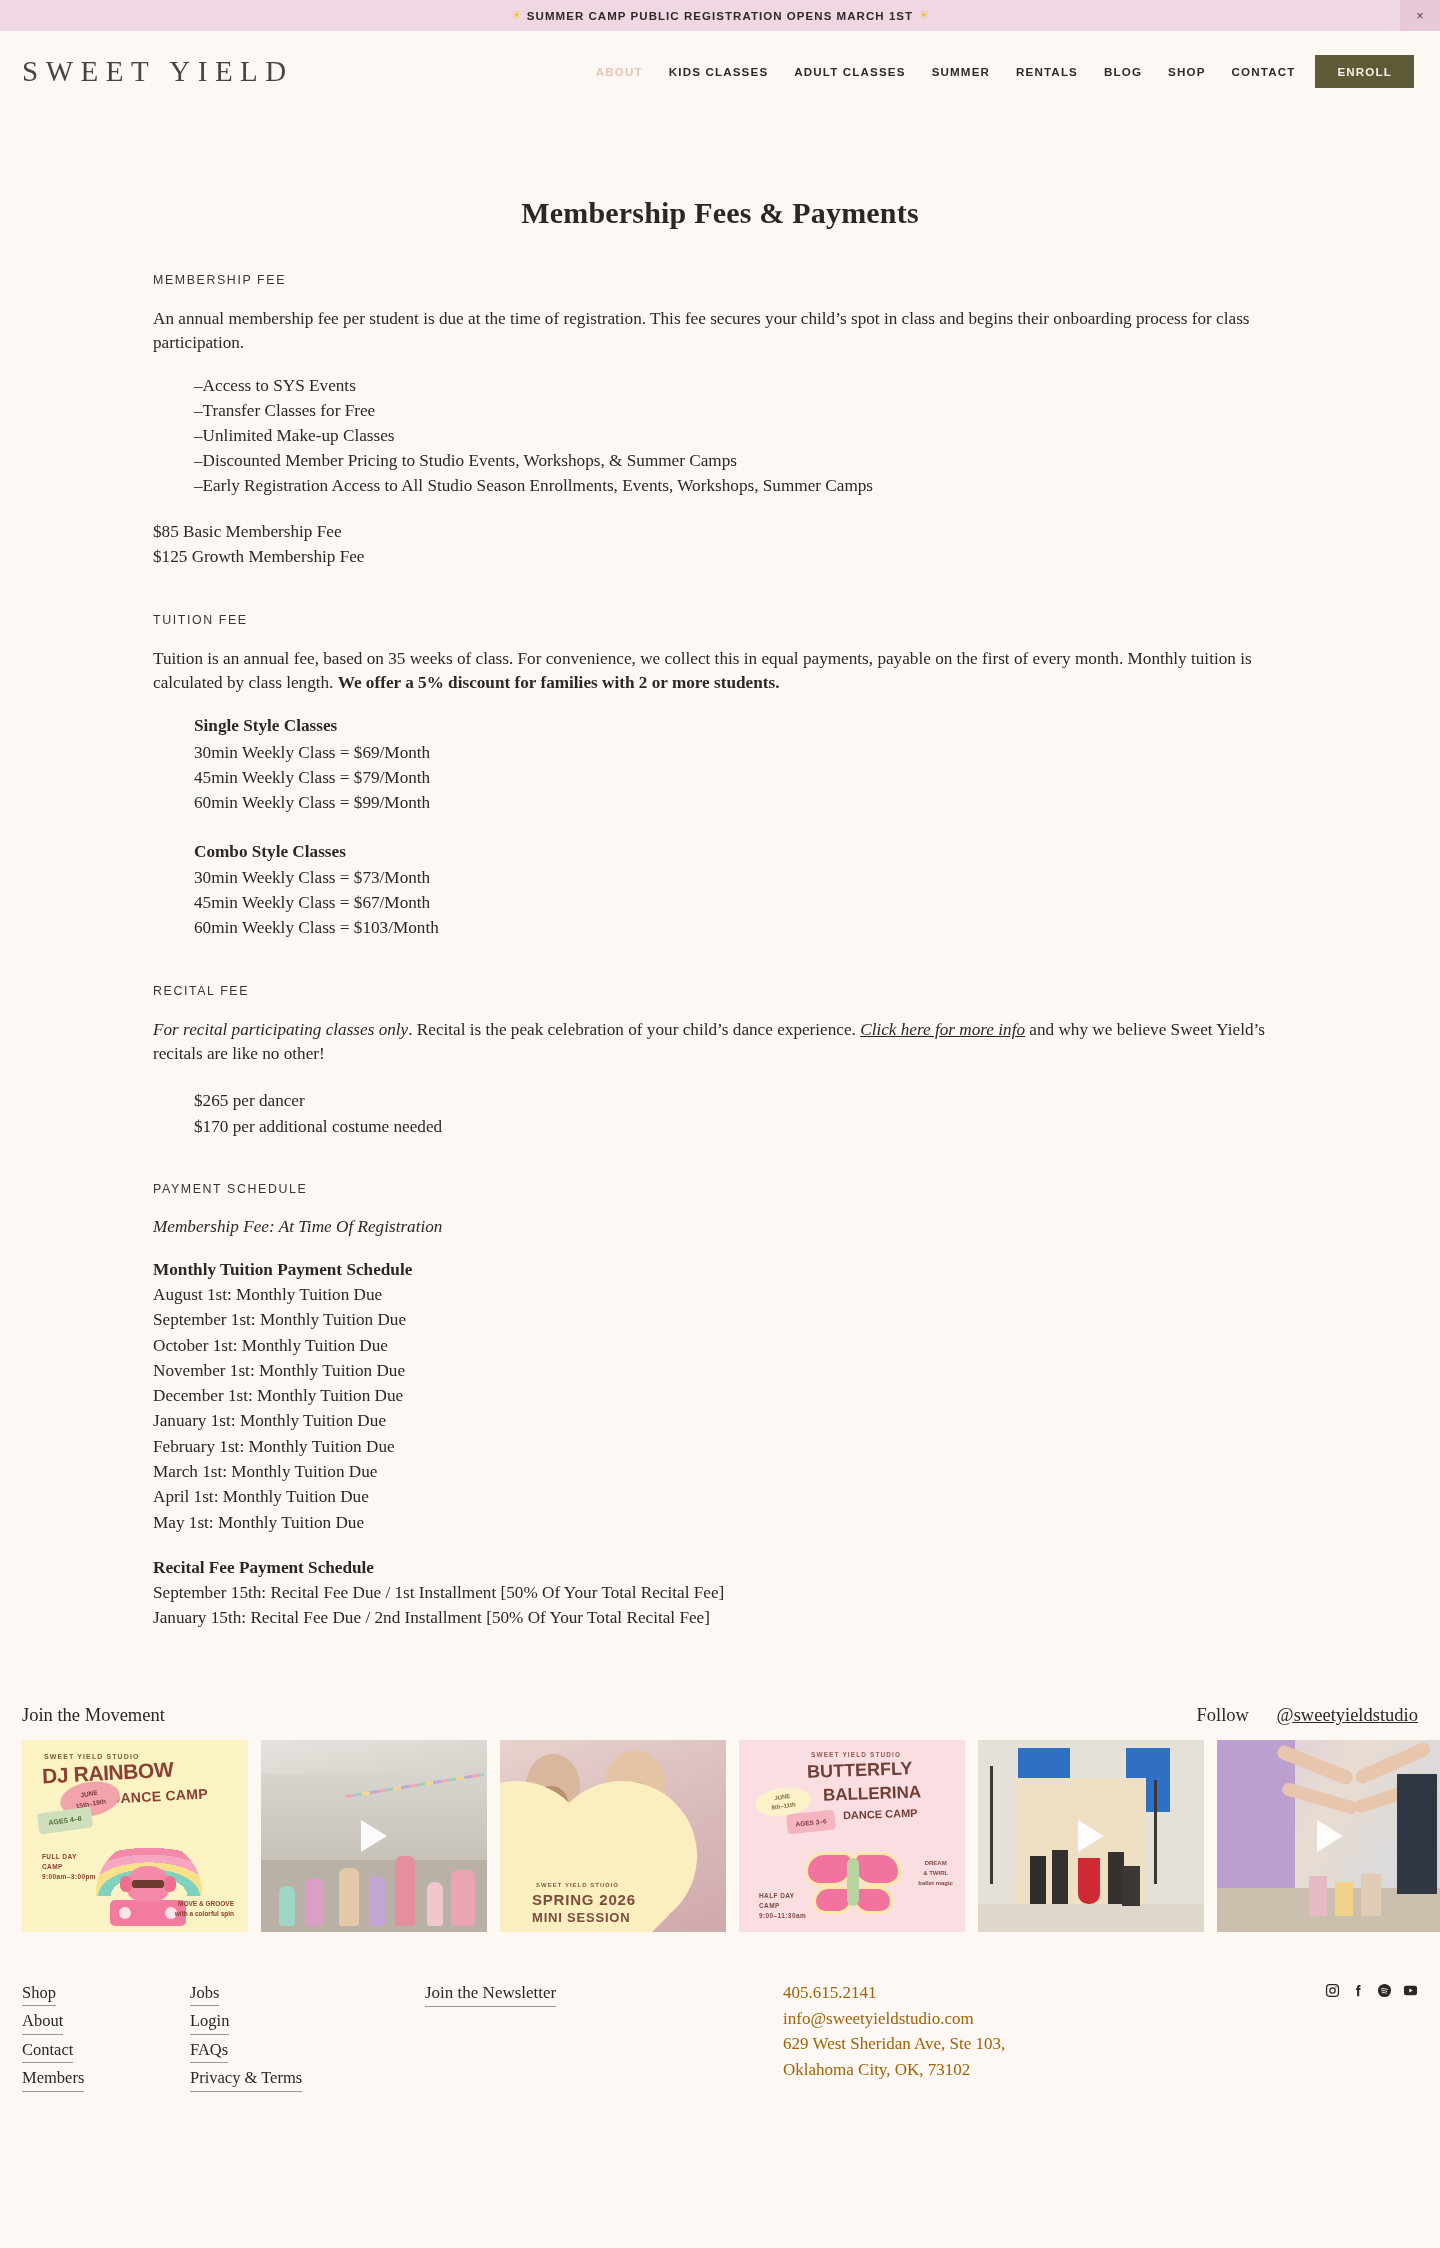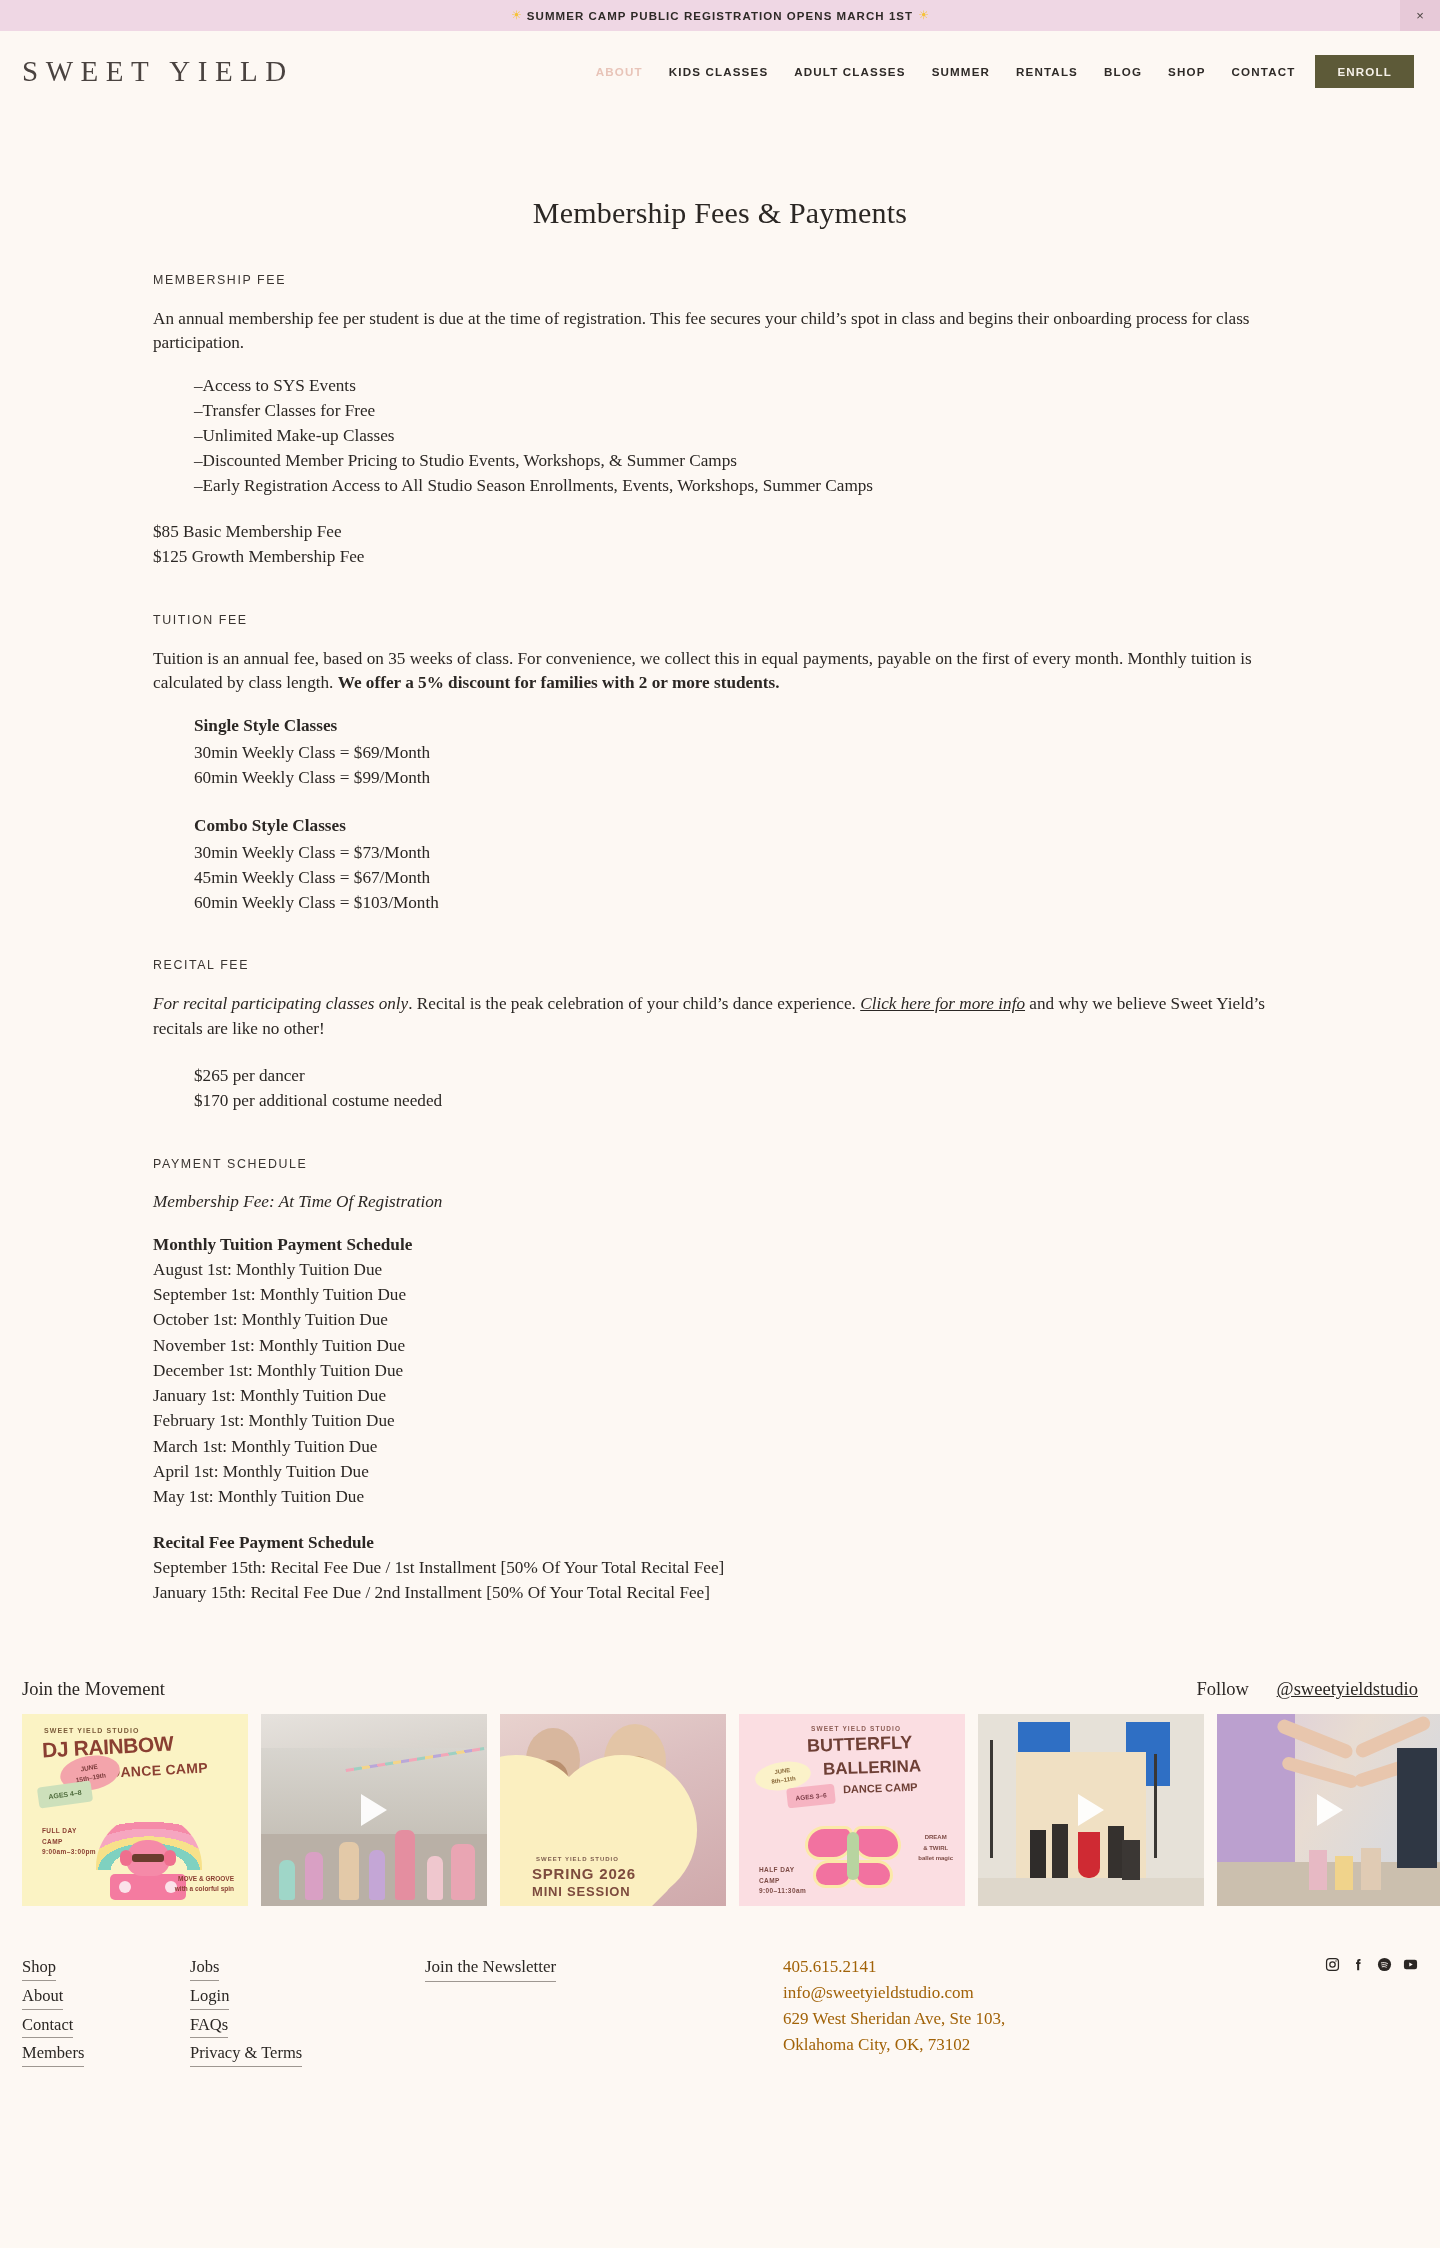--- a/index.html
+++ b/index.html
@@ -83,21 +83,21 @@
     letter-spacing: 1.3px;
   }
 
   
   main {
     padding-bottom: 40px;
   }
   h1.page-title {
     text-align: center;
     font-size: 30px;
-    font-weight: 400;
+    font-weight: 700;
     letter-spacing: 0.2px;
     color: #2b2724;
     margin: 84px 0 16px 0;
   }
   .content {
     width: 1140px;
     margin: 0 auto;
     padding-left: 3px;
   }
   .sec-head {
@@ -457,20 +457,21 @@
       <div>$85 Basic Membership Fee</div>
       <div>$125 Growth Membership Fee</div>
     </div>
 
     <div class="sec-head">TUITION FEE</div>
     <p class="para"><span>Tuition is an annual fee, based on 35 weeks of class. For convenience, we collect this in equal payments, payable on the first of every month. Monthly tuition is calculated by class length. </span><b>We offer a 5% discount for families with 2 or more students.</b></p>
 
     <div class="price-group">
       <div class="grp-title">Single Style Classes</div>
       <div class="grp-row">30min Weekly Class = $69/Month</div>
+      <div class="grp-row">45min Weekly Class = $79/Month</div>
       <div class="grp-row">60min Weekly Class = $99/Month</div>
     </div>
     <div class="price-group">
       <div class="grp-title">Combo Style Classes</div>
       <div class="grp-row">30min Weekly Class = $73/Month</div>
       <div class="grp-row">45min Weekly Class = $67/Month</div>
       <div class="grp-row">60min Weekly Class = $103/Month</div>
     </div>
 
     <div class="sec-head">RECITAL FEE</div>

